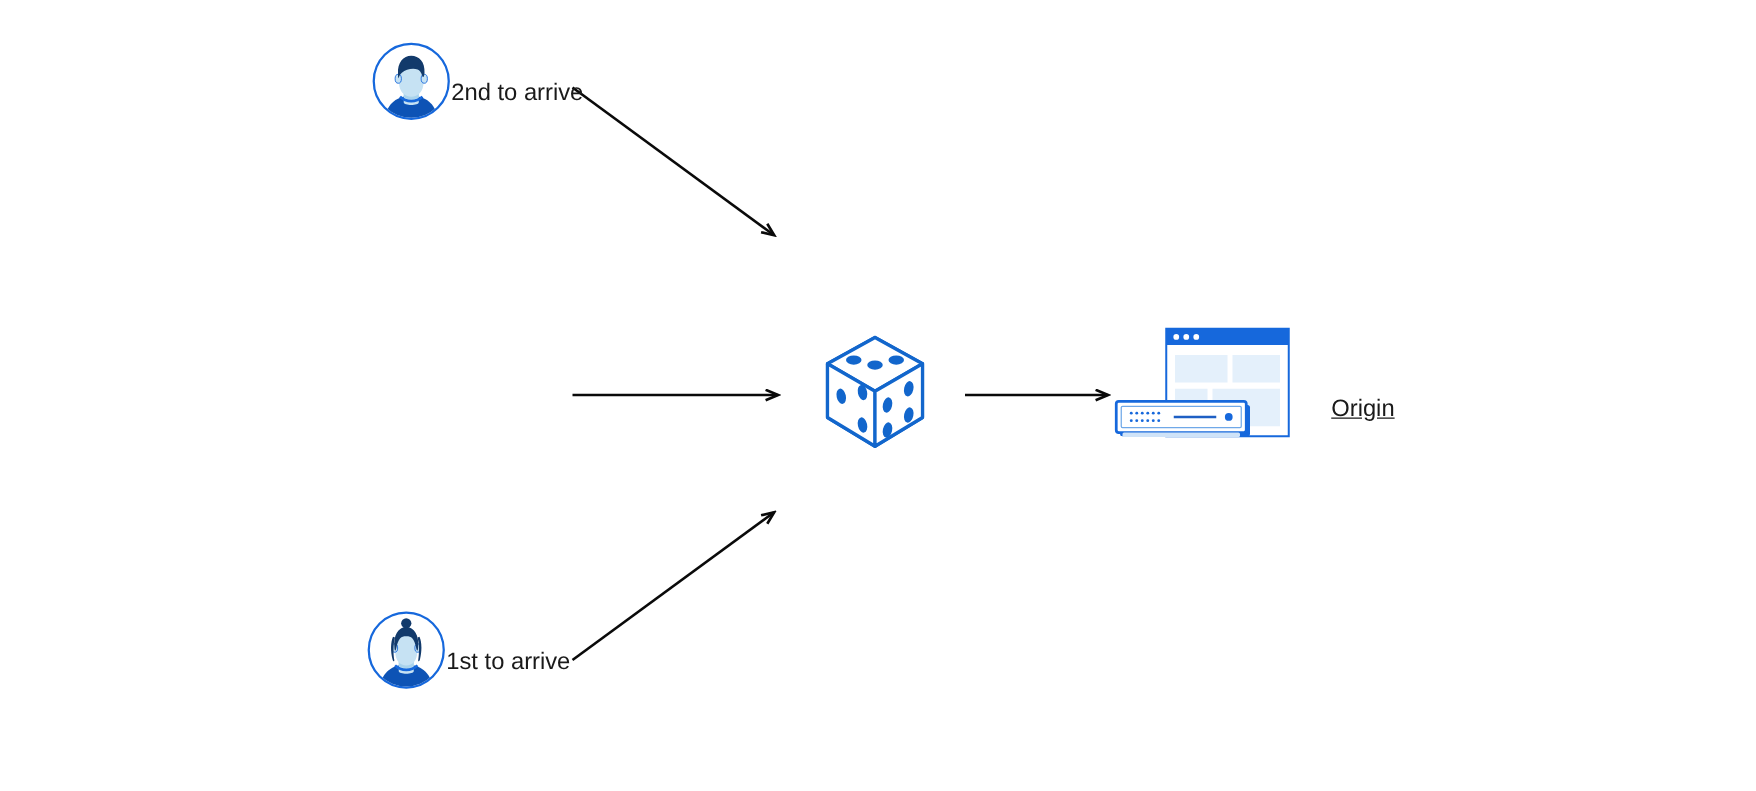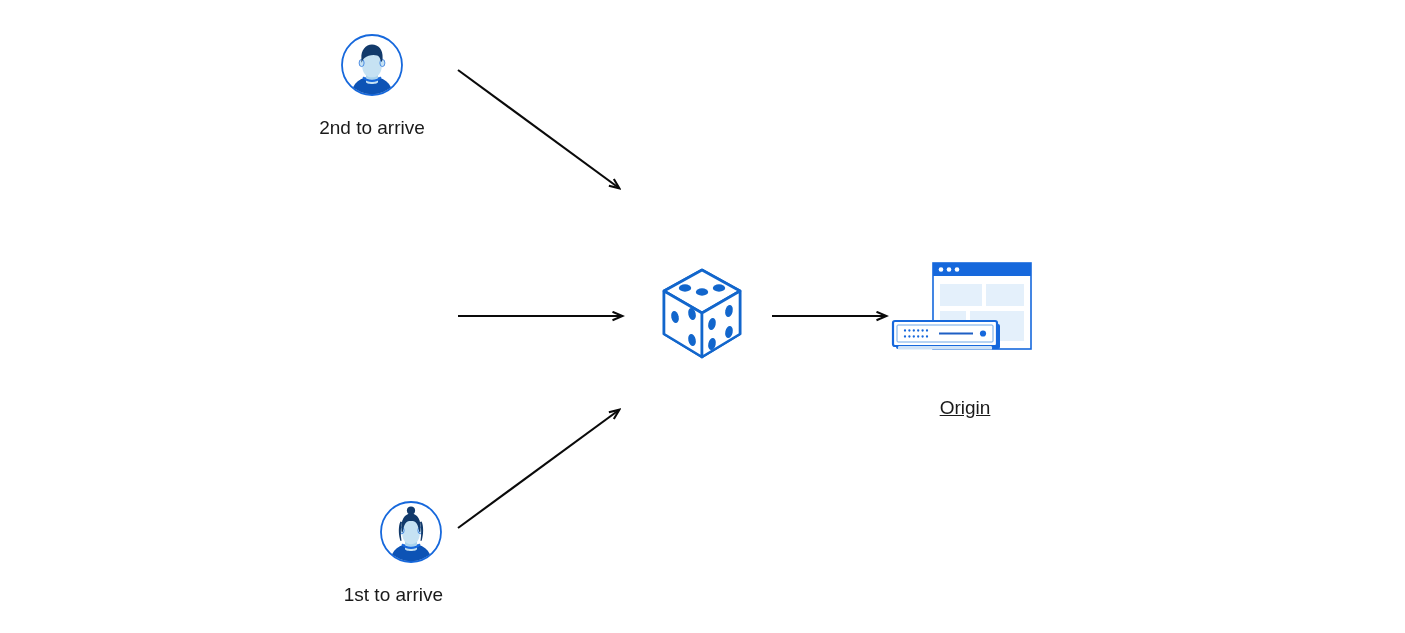--- a/index.html
+++ b/index.html
@@ -18,21 +18,20 @@
   }
   #canvas {
     position: absolute;
     inset: 0;
     width: 1405px;
     height: 633px;
   }
   .node {
     position: absolute;
     display: flex;
-    flex-direction: column;
     align-items: center;
   }
   .node-label {
     font-size: 19px;
     line-height: 24px;
     color: #1a1a1a;
     white-space: nowrap;
     text-align: center;
     font-family: "Liberation Sans", sans-serif;
   }
@@ -89,21 +88,21 @@
                    c-0.3 0.9 -0.4 -1.2 -0.4 -3.6 Z" fill="#123a6b"></path>
           <path d="M23.8 43.6 c2.2 2.1 5 3.2 8.2 3.2 c3.2 0 6 -1.1 8.2 -3.2
                    l1.5 1.3 c-2.6 2.6 -6 4 -9.7 4 c-3.7 0 -7.1 -1.4 -9.7 -4 Z" fill="#1668dc"></path>
         </g>
       </svg>
     </span>
     <div class="node-label">2nd to arrive</div>
   </div>
 
 
-  <div class="node avatar-node" style="left:293px; top:500px;align-items:flex-end;">
+  <div class="node avatar-node" style="left:293px; top:488px;">
     <span class="icon-wrap">
       <svg width="64" height="64" viewBox="0 0 64 64">
         <circle cx="32" cy="32" r="30" fill="#ffffff" stroke="#1668dc" stroke-width="1.8"></circle>
         <clipPath id="c1clip">
             <circle cx="32" cy="32" r="29.2"></circle>
           </clipPath>
         <g clip-path="url(#c1clip)">
           <path d="M11 64 C11 50.5 20.5 43.5 32 43.5 C43.5 43.5 53 50.5 53 64 Z" fill="#0d53b5"></path>
           <path d="M26 41.5 h12 v7.5 c0 2.6 -12 2.6 -12 0 Z" fill="#c6e2f3"></path>
           <path d="M26 41.5 h12 v3.2 c-4 2.4 -8 2.4 -12 0 Z" fill="#a9d3ec"></path>

